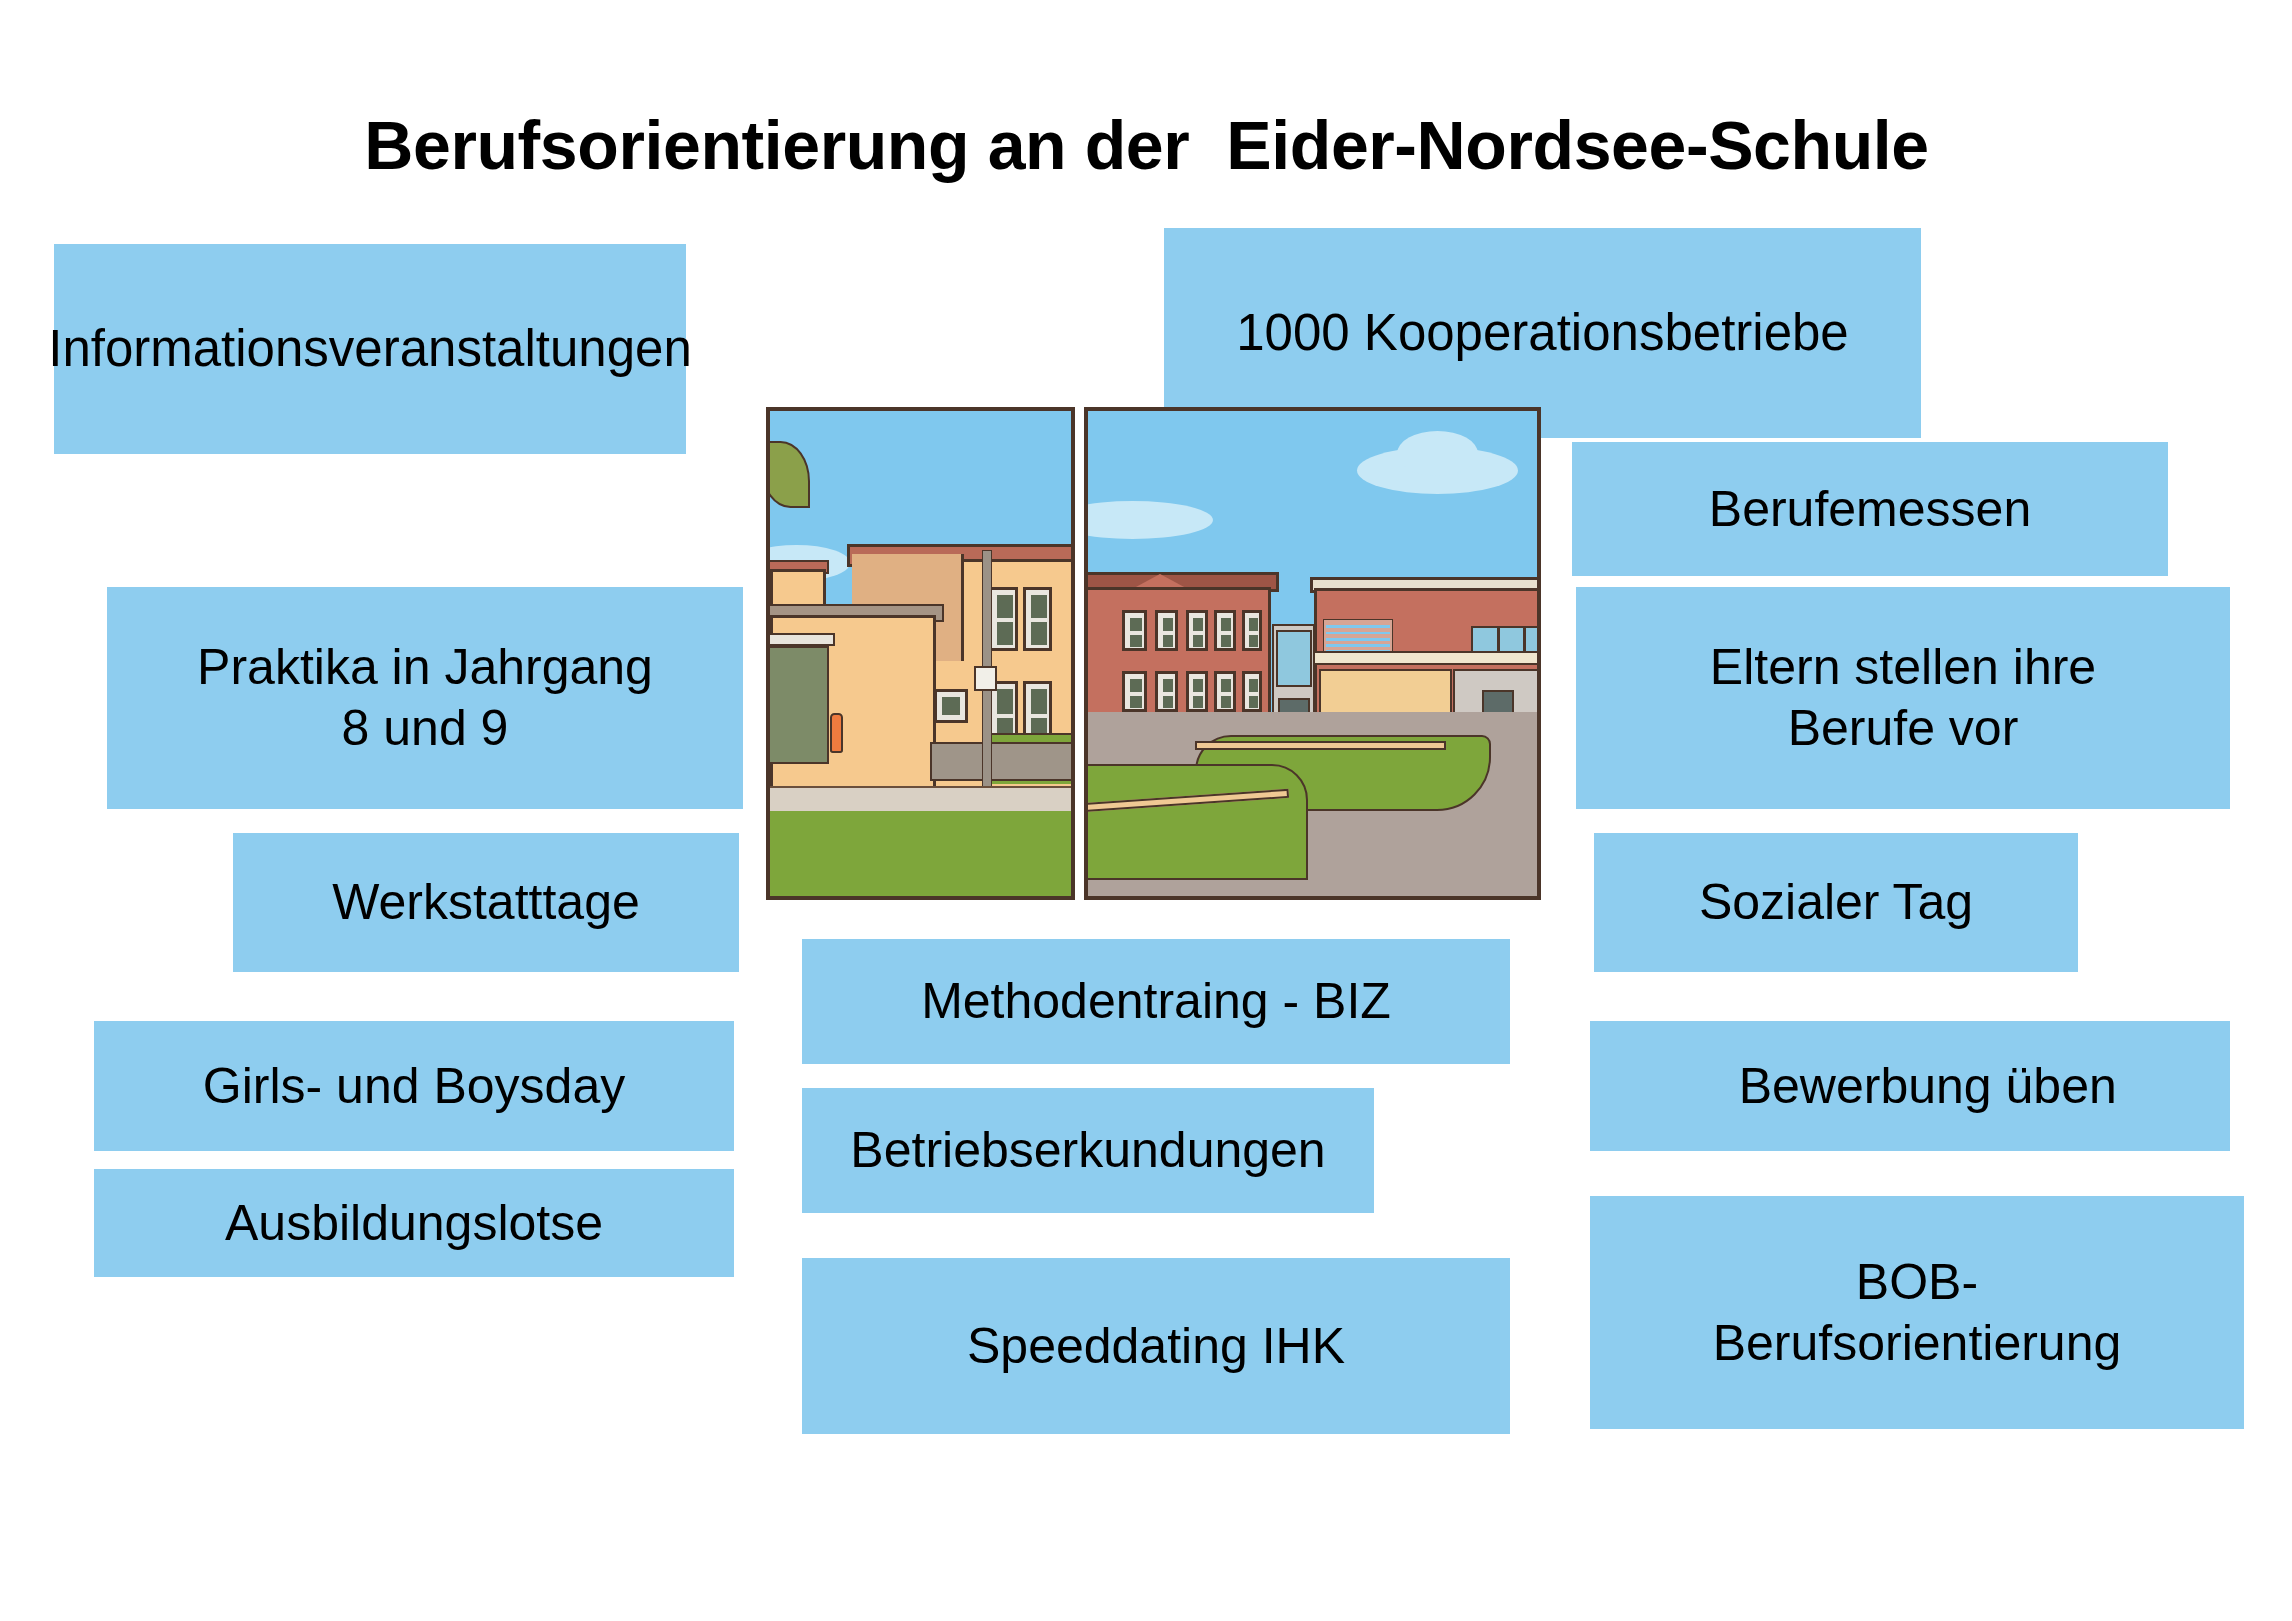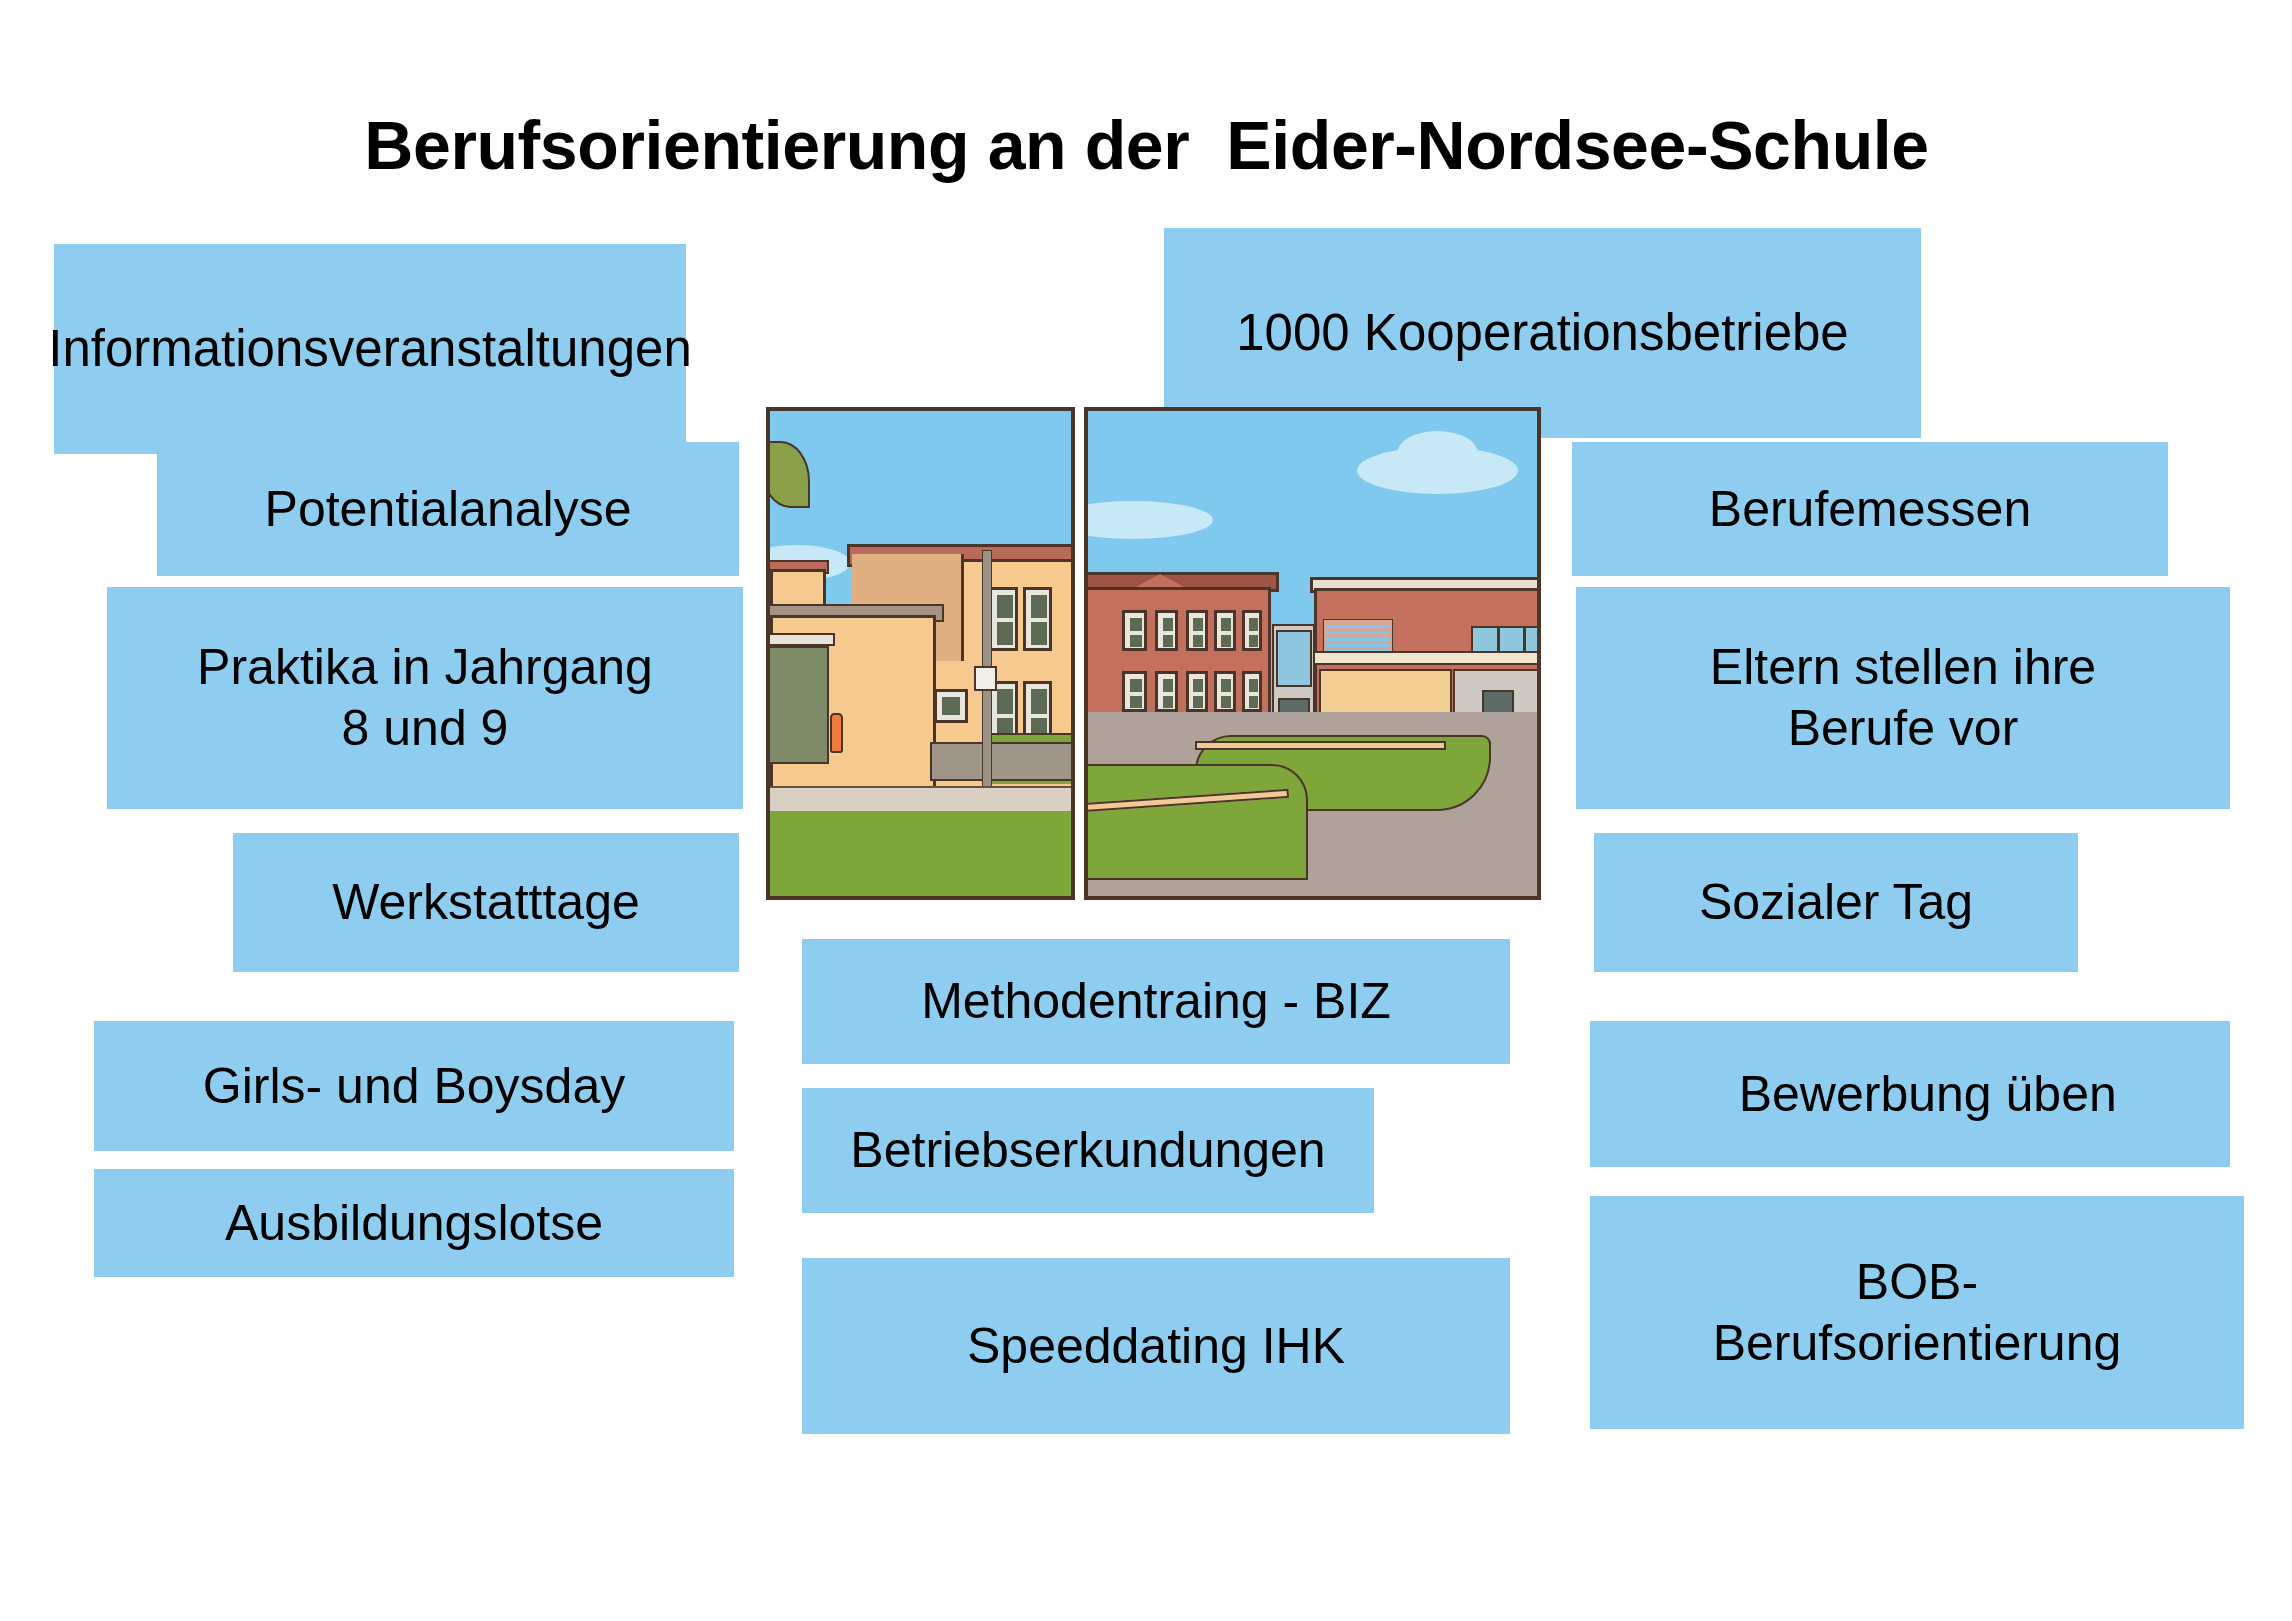--- a/index.html
+++ b/index.html
@@ -49,21 +49,21 @@
   
   #b-biz       {left:802px; top:939px; width:708px; height:125px;}
   #b-betrieb   {left:802px; top:1088px; width:572px; height:125px;}
   #b-speed     {left:802px; top:1258px; width:708px; height:176px;}
 
   
   #b-koop      {left:1164px;top:228px;  width:757px; height:210px; font-size:51px;}
   #b-messen    {left:1572px;top:442px;  width:596px; height:134px;}
   #b-eltern    {left:1576px;top:587px;  width:654px; height:222px;}
   #b-sozial    {left:1594px;top:833px;  width:484px; height:139px;}
-  #b-bewerb    {left:1590px;top:1021px; width:640px; height:146px;padding-left:48px;}
+  #b-bewerb    {left:1590px;top:1021px; width:640px; height:130px;padding-left:48px;}
   #b-bob       {left:1590px;top:1196px; width:654px; height:233px;}
 
   
   .photo-wrap{
     position:absolute;left:766px;top:407px;width:775px;height:493px;
     display:flex;gap:9px;
   }
   .photo{
     position:relative;
     border:4.5px solid #4b3529;
@@ -122,21 +122,20 @@
   .rp-door2{position:absolute;left:394px;top:279px;width:32px;height:48px;background:#5D6B68;border:2.7px solid #4b3529;box-sizing:border-box;}
 </style>
 </head>
 <body>
 
 <div class="stage">
 
   <div class="page-title">Berufsorientierung an der  Eider-Nordsee-Schule</div>
 
   <div class="box" id="b-info">Informationsveranstaltungen</div>
-  <div class="box" id="b-pot">Potentialanalyse</div>
   <div class="box" id="b-prakt">Praktika in Jahrgang
 8 und 9</div>
   <div class="box" id="b-werk">Werkstatttage</div>
   <div class="box" id="b-girls">Girls- und Boysday</div>
   <div class="box" id="b-ausb">Ausbildungslotse</div>
 
   <div class="box" id="b-biz">Methodentraing - BIZ</div>
   <div class="box" id="b-betrieb">Betriebserkundungen</div>
   <div class="box" id="b-speed">Speeddating IHK</div>
 

